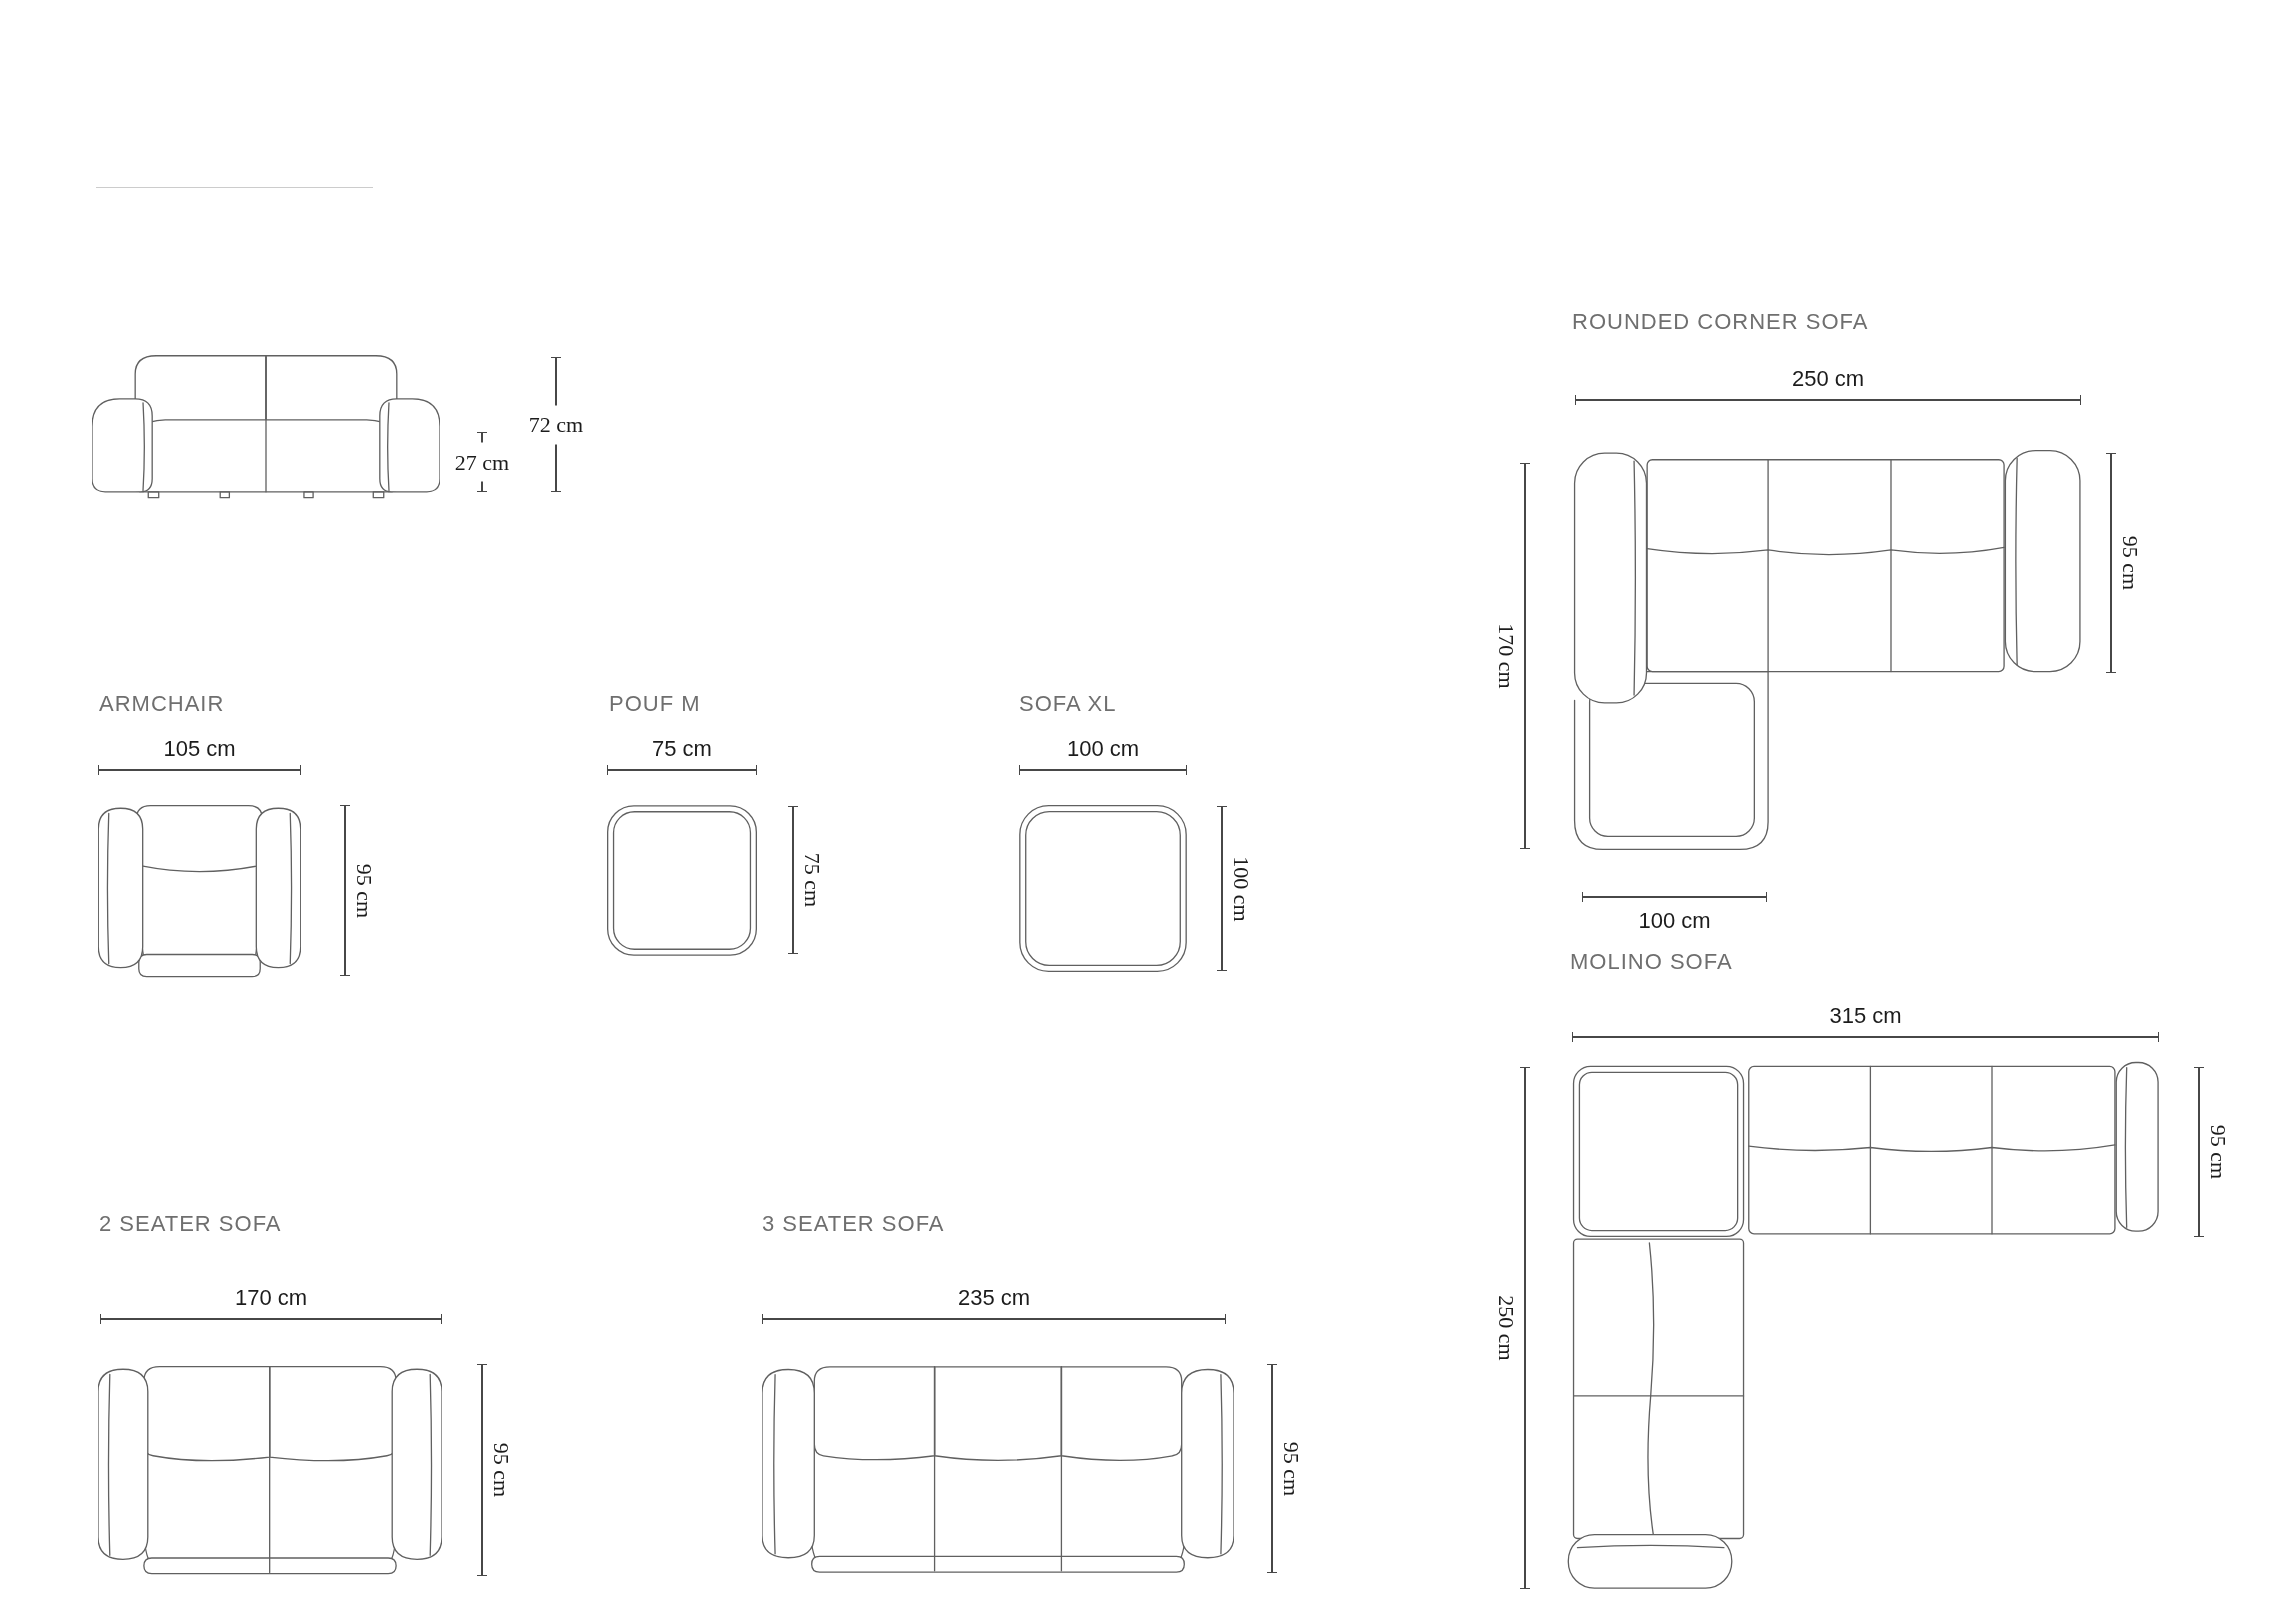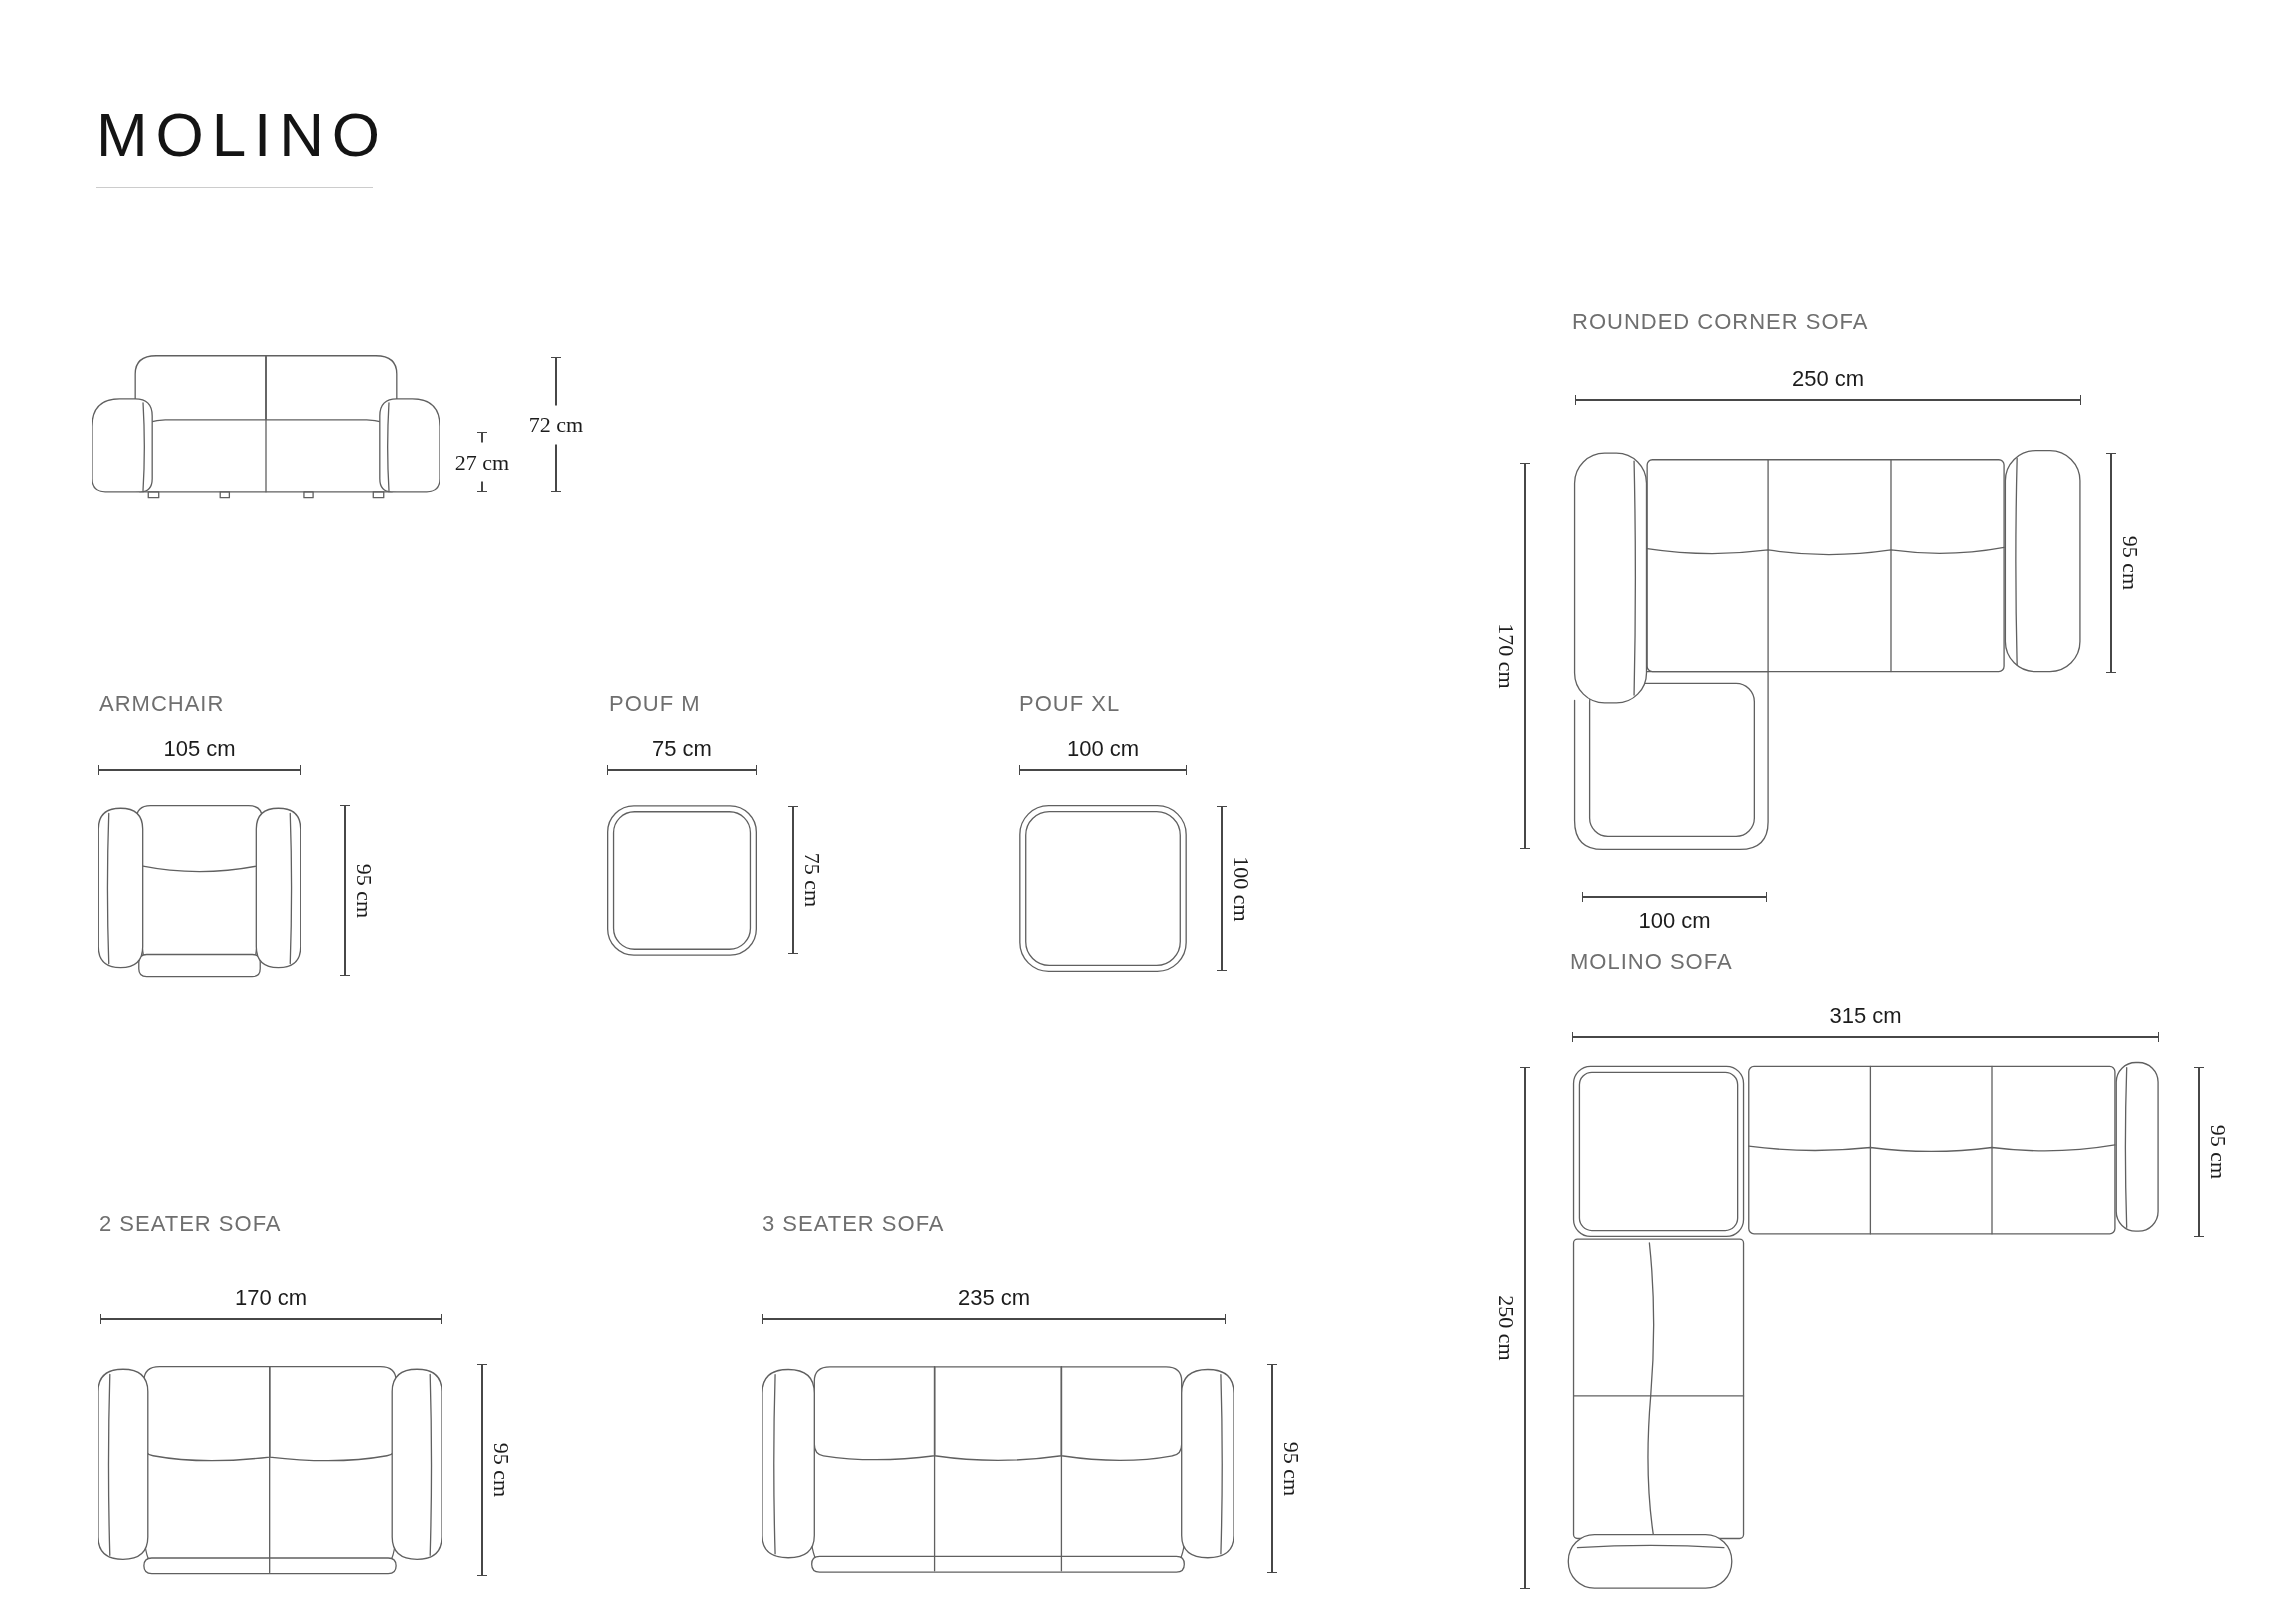--- a/index.html
+++ b/index.html
@@ -34,21 +34,20 @@
   .vdim .dlbl.right{left:5.9px;transform:translateY(-50%);}
   .vdim .dlbl.left{right:5.9px;transform:translateY(-50%);}
   .vdim .dlbl.on{left:0;transform:translate(-50%,-50%);writing-mode:horizontal-tb;
                  background:var(--bg);padding:6.5px 1.3px;}
 </style>
 </head>
 <body>
 
 <div class="canvas">
 
-  <div class="title">MOLINO</div>
   <div class="title-rule"></div>
 
   <div class="drawing" style="left:92px;top:353px;">
     <svg width="348" height="152" viewBox="0 0 532 232" fill="none" stroke="currentColor" stroke-width="2" stroke-linejoin="round" stroke-linecap="round">
       <path d="M266,4 L98,4 Q66,4 66,32 L66,168 L266,168 Z"></path>
       <path d="M266,4 L434,4 Q466,4 466,32 L466,168 L266,168 Z"></path>
       <path d="M56,146 C58,114 82,103 112,102 L420,102 C450,103 474,114 476,146 L476,190 Q476,212 454,212 L78,212 Q56,212 56,190 Z" fill="#ffffff"></path>
       <path d="M266,6 V212"></path>
       <path d="M0,112 Q0,70 42,70 L66,70 Q92,70 92,96 L92,192 Q92,212 74,212 L20,212 Q0,212 0,192 Z" fill="#ffffff"></path>
       <path d="M78,76 Q82,144 78,210"></path>
@@ -151,21 +150,21 @@
       <rect x="10" y="10" width="209" height="210" rx="32"></rect>
     </svg>
   </div>
   <div class="vdim" style="left:793px;top:806px;height:148px;">
     <span class="dline"></span>
     <span class="tick t"></span>
     <span class="tick b"></span>
     <span class="dlbl right">75 cm</span>
   </div>
 
-  <div class="slabel" style="left:1019px;top:691px;">POUF XL</div>
+  <div class="slabel" style="left:1019px;top:691px;">SOFA XL</div>
   <div class="hdim" style="left:1019px;top:770px;width:168px;">
     <span class="dline"></span>
     <span class="tick l"></span>
     <span class="tick r"></span>
     <span class="dlbl above">100 cm</span>
   </div>
   <div class="drawing" style="left:1019px;top:805px;">
     <svg width="168" height="167" viewBox="0 0 256 255" fill="none" stroke="currentColor" stroke-width="2">
       <rect x="1" y="1" width="254" height="253" rx="44"></rect>
       <rect x="10" y="10" width="236" height="235" rx="36"></rect>

